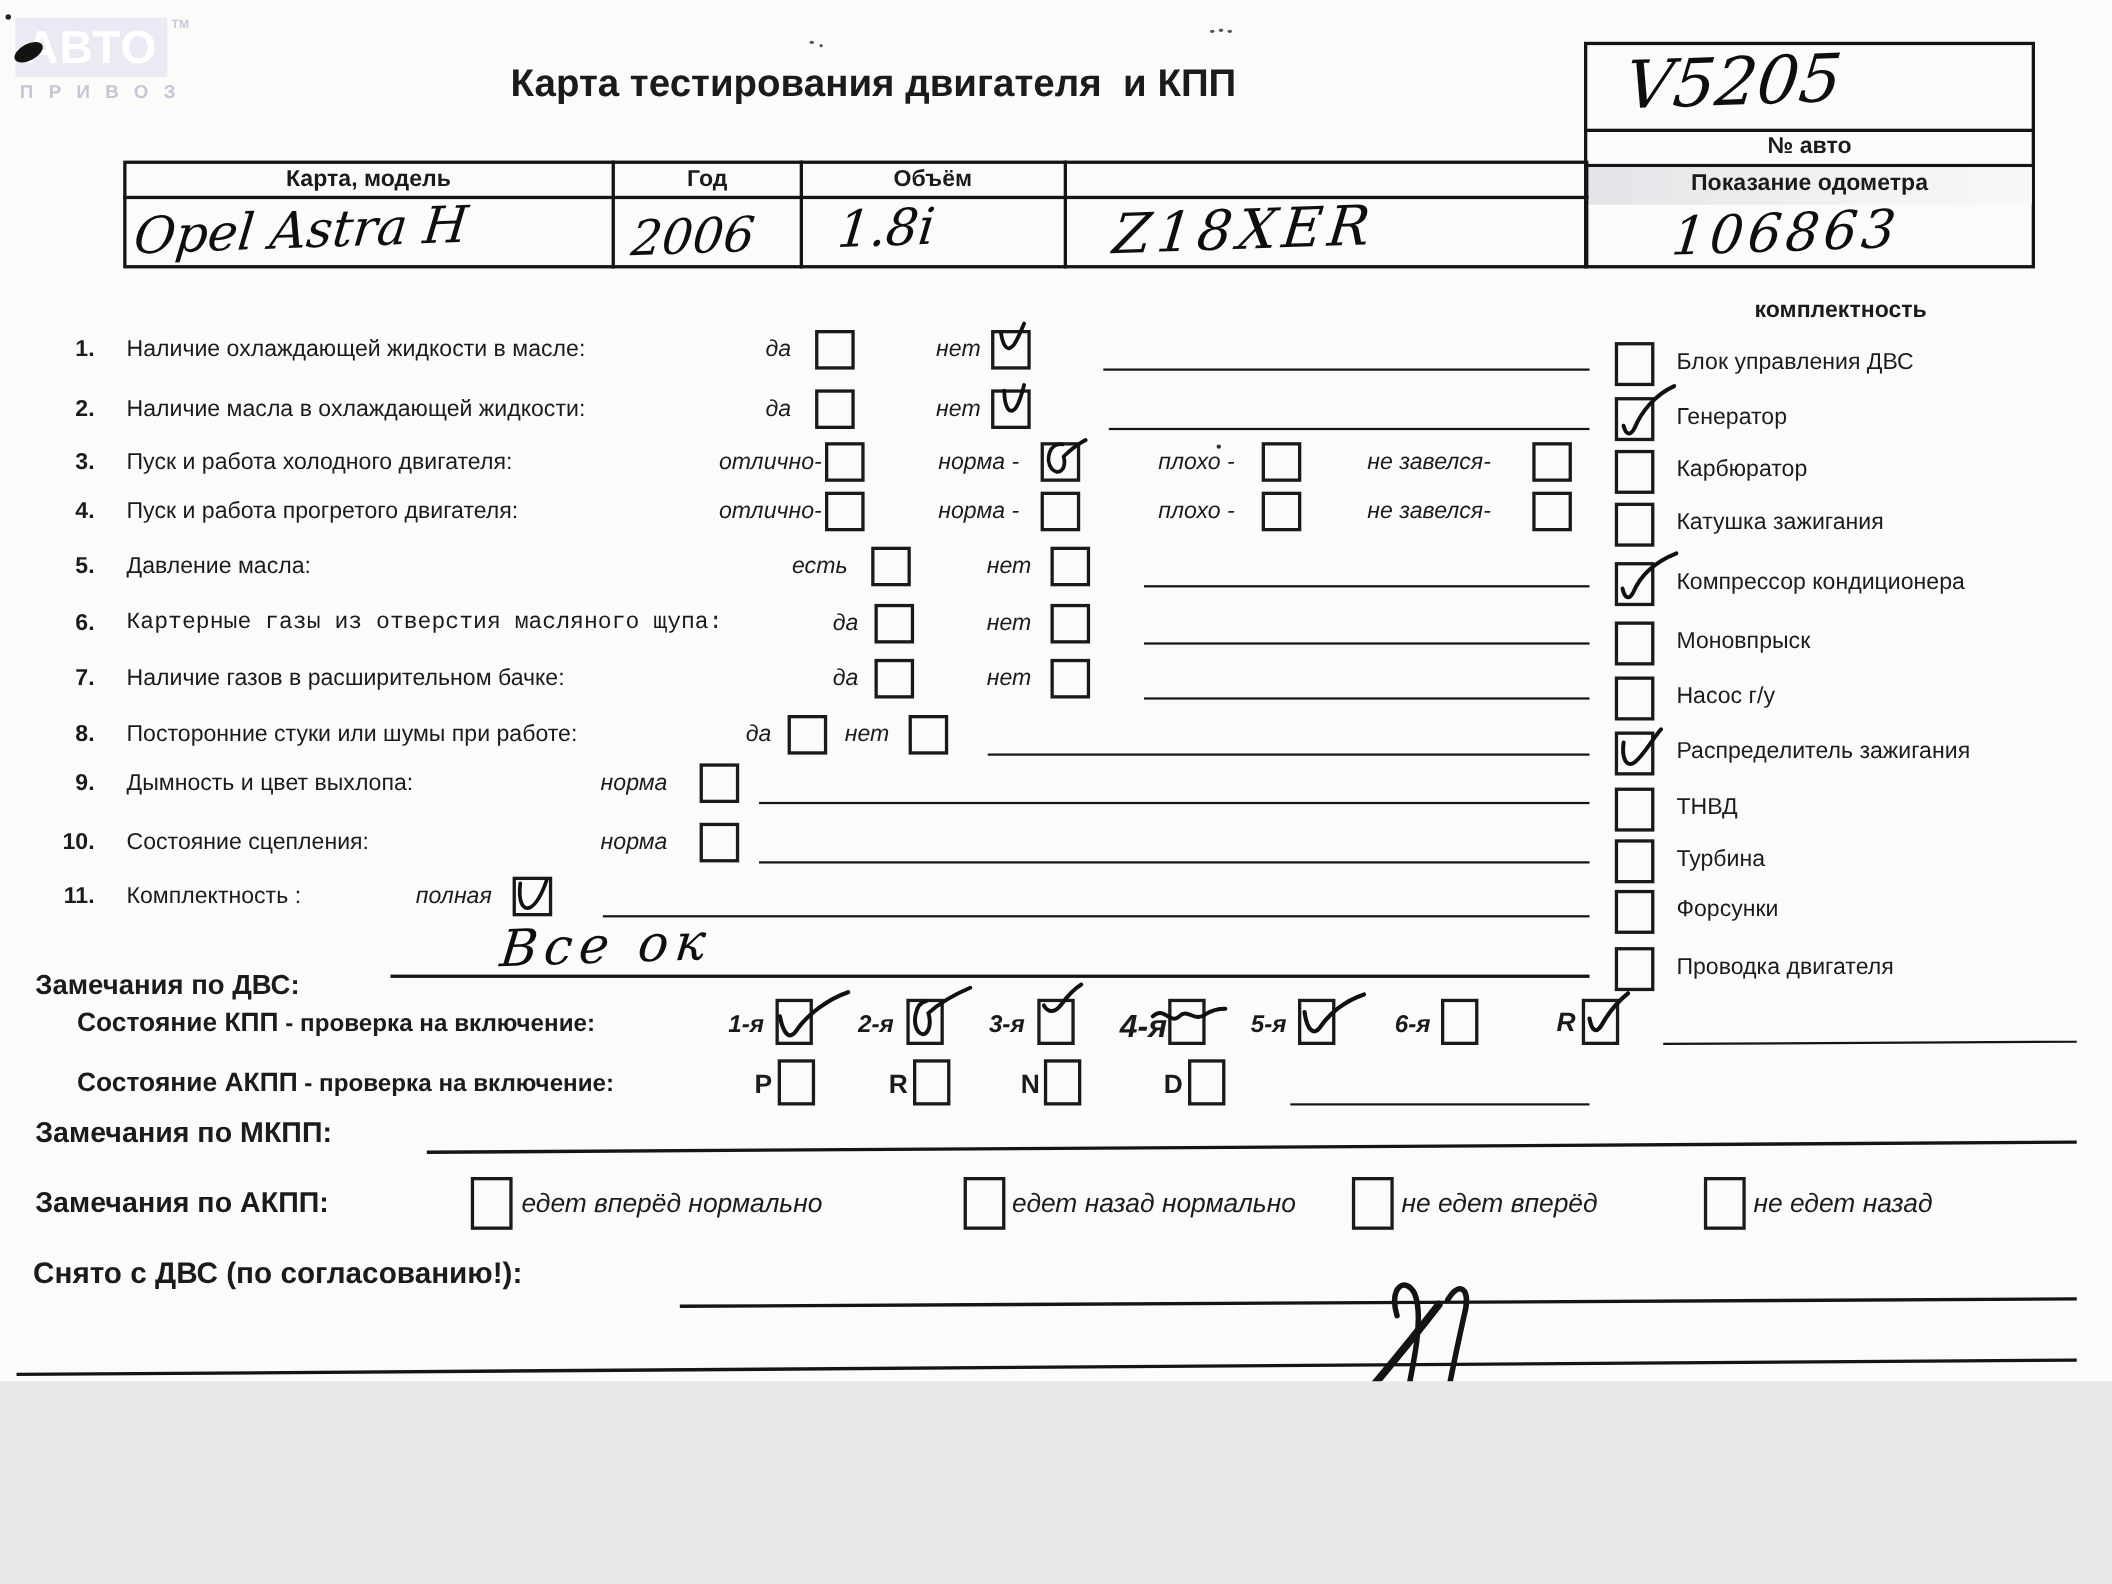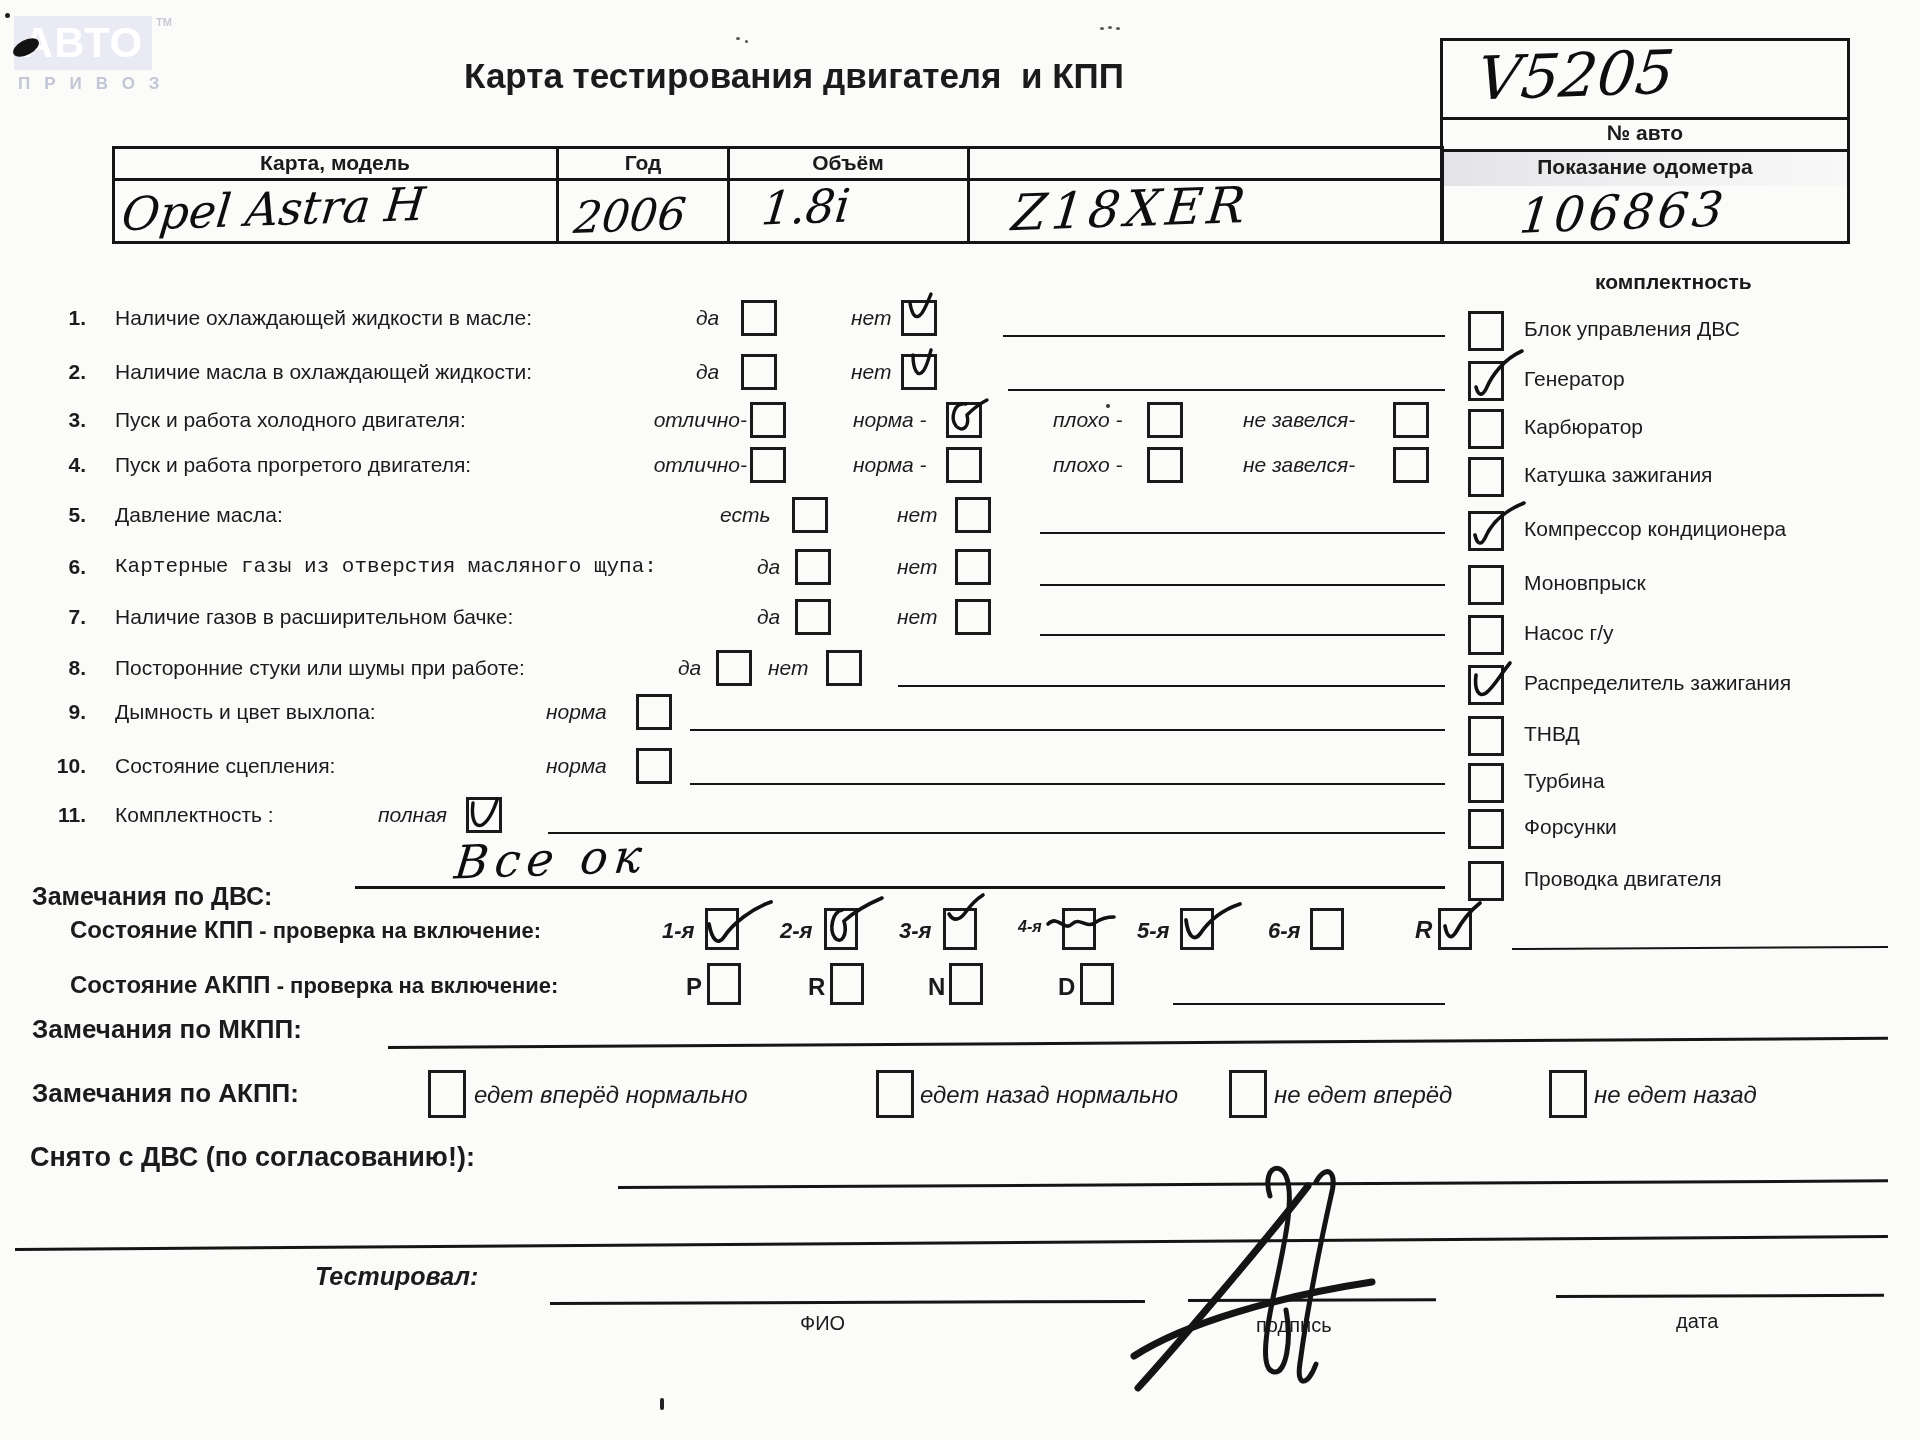--- a/index.html
+++ b/index.html
@@ -1,16 +1,16 @@
 <!DOCTYPE html>
 <html><head>
 <meta charset="utf-8">
 <style>
   html,body{margin:0;padding:0;background:#e8e8e6;}
-  .page{position:relative;width:1920px;height:1440px;background:#fbfbf9;overflow:hidden;
+  .page{position:relative;width:1920px;height:1256px;background:#fbfbf9;overflow:hidden;
         font-family:"Liberation Sans",sans-serif;color:#1b1b1b;}
   .t{position:absolute;white-space:nowrap;font-size:21px;}
   .b{font-weight:bold;}
   .i{font-style:italic;}
   .num{position:absolute;font-weight:bold;font-size:21px;width:40px;text-align:right;}
   .cb{position:absolute;width:36px;height:36px;border:3px solid #1a1a1a;box-sizing:border-box;}
   .cb2{position:absolute;width:36px;height:40px;border:3px solid #1a1a1a;box-sizing:border-box;}
   .cbt{position:absolute;width:34px;height:42px;border:3px solid #1a1a1a;box-sizing:border-box;}
   .chk{position:absolute;left:-3px;top:-3px;overflow:visible;}
   .ln{position:absolute;height:0;border-bottom:2px solid #151515;transform-origin:left center;}
@@ -239,21 +239,21 @@
     <svg class="chk" width="34" height="42" viewBox="0 0 34 42">
       <path d="M18 2 C8 4 5 22 11 30 C17 37 24 27 20 13 C30 4 44 -4 58 -10" fill="none" stroke="#111" stroke-width="3.6" stroke-linecap="round"></path>
       </svg>
   </div>
   <div class="t i b" style="left:899px;top:918px;font-size:22px;">3-я</div>
   <div class="cbt" style="left:943px;top:908px;">
     <svg class="chk" width="34" height="42" viewBox="0 0 34 42">
       <path d="M6 6 C10 13 16 13 22 5 C27 -2 32 -8 40 -13" fill="none" stroke="#111" stroke-width="3.6" stroke-linecap="round"></path>
       </svg>
   </div>
-  <div class="t i b" style="left:1018px;top:918px;font-size:16px;">4-я</div>
+  <div class="t i b" style="left:1018px;top:918px;font-size:29px;">4-я</div>
   <div class="cbt" style="left:1062px;top:908px;">
     <svg class="chk" width="34" height="42" viewBox="0 0 34 42">
       <path d="M-14 16 C-4 6 2 24 10 16 C18 8 24 22 34 14 C40 10 46 9 52 9" fill="none" stroke="#111" stroke-width="3.6" stroke-linecap="round"></path>
       </svg>
   </div>
   <div class="t i b" style="left:1137px;top:918px;font-size:22px;">5-я</div>
   <div class="cbt" style="left:1180px;top:908px;">
     <svg class="chk" width="34" height="42" viewBox="0 0 34 42">
       <path d="M6 12 C8 28 14 34 20 26 C28 14 42 2 60 -4" fill="none" stroke="#111" stroke-width="3.8" stroke-linecap="round"></path>
       </svg>

